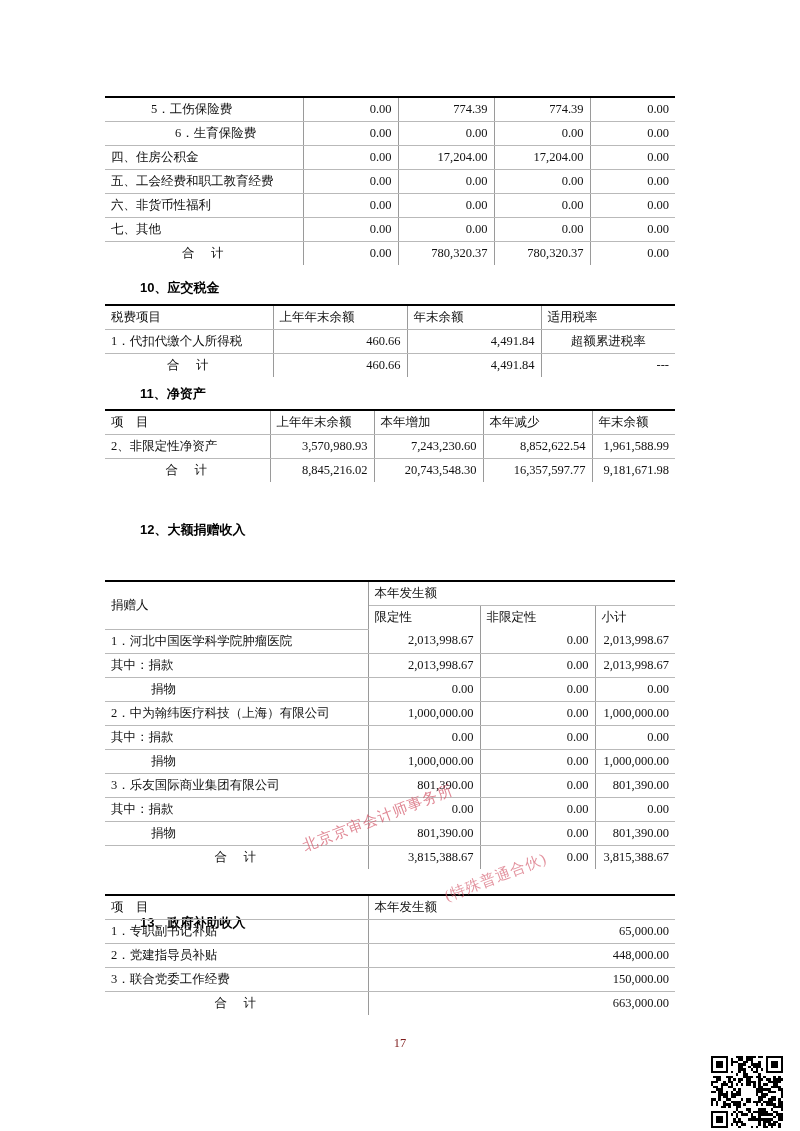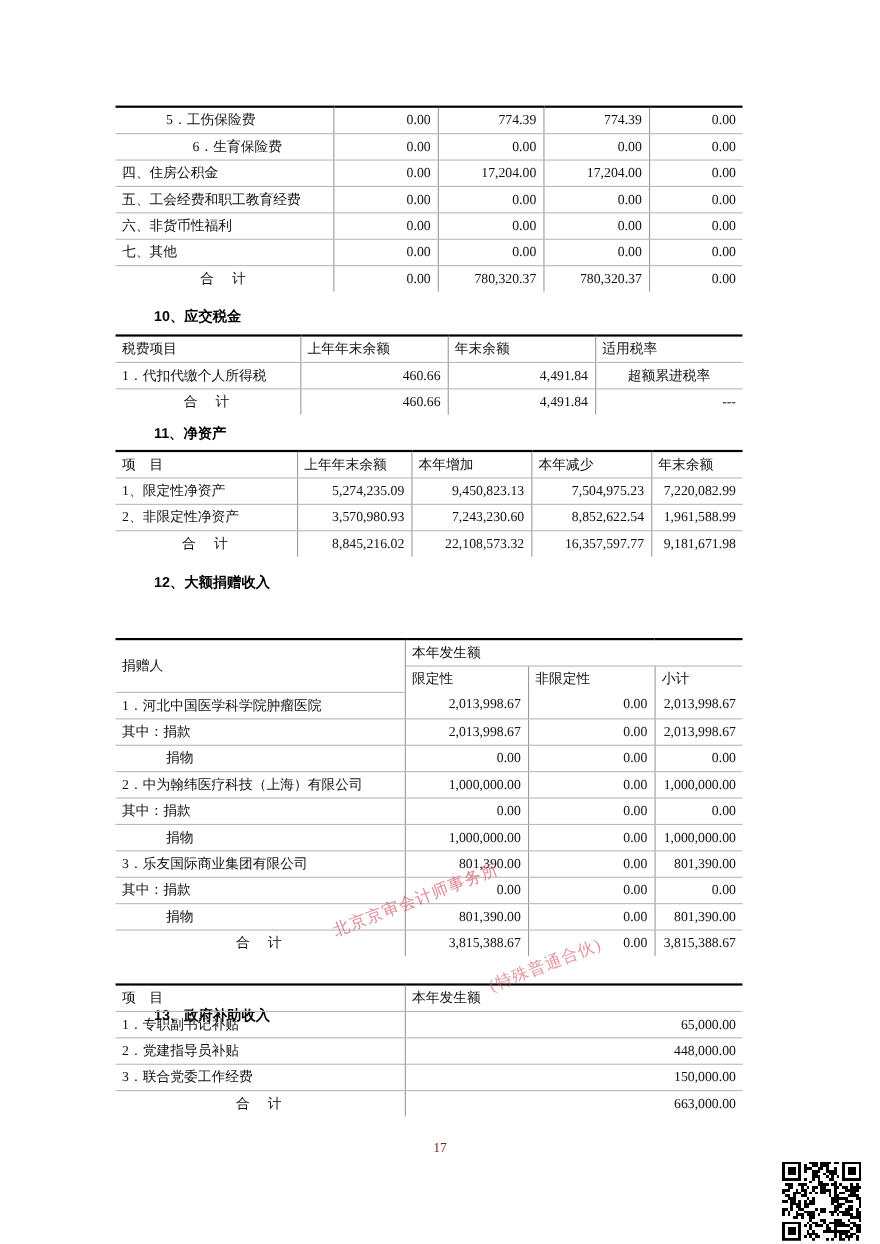--- a/index.html
+++ b/index.html
@@ -233,37 +233,30 @@
     </colgroup>
     <tbody id="t-net-body">
         <tr class="hdr topline">
           <td class="lbl-c">项　目</td>
           <td class="lbl-c">上年年末余额</td>
           <td class="lbl-c">本年增加</td>
           <td class="lbl-c">本年减少</td>
           <td class="lbl-c nb-right">年末余额</td>
         </tr>
         <tr>
-          <td class="lbl ">1、限定性净资产</td>
-          <td class="num">5,274,235.09</td>
-          <td class="num">9,450,823.13</td>
-          <td class="num">7,504,975.23</td>
-          <td class="num nb-right">7,220,082.99</td>
-        </tr>
-        <tr>
           <td class="lbl ">2、非限定性净资产</td>
           <td class="num">3,570,980.93</td>
           <td class="num">7,243,230.60</td>
           <td class="num">8,852,622.54</td>
           <td class="num nb-right">1,961,588.99</td>
         </tr>
         <tr class="botline">
           <td class="lbl-c" style="letter-spacing: 2px;">合　计</td>
           <td class="num">8,845,216.02</td>
-          <td class="num">22,108,573.32</td>
+          <td class="num">20,743,548.30</td>
           <td class="num">16,357,597.77</td>
           <td class="num nb-right">9,181,671.98</td>
         </tr>
       </tbody>
   </table>
 
   <div class="sec-head" style="left:140px; top:521px;">12、大额捐赠收入</div>
 
 
   <table class="fin-table" id="t-donation" style="left:105px; top:580px; width:570px;">

